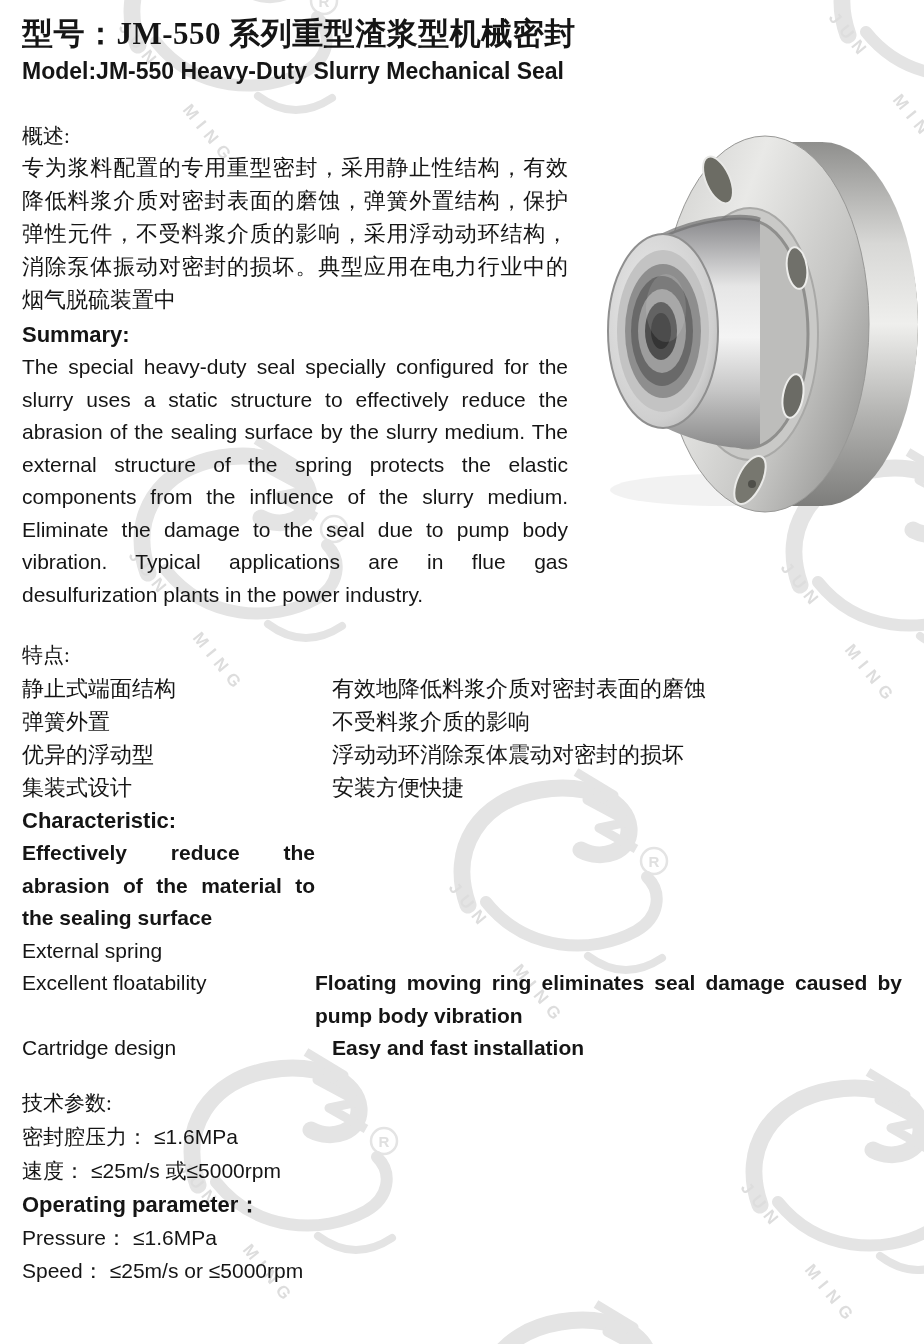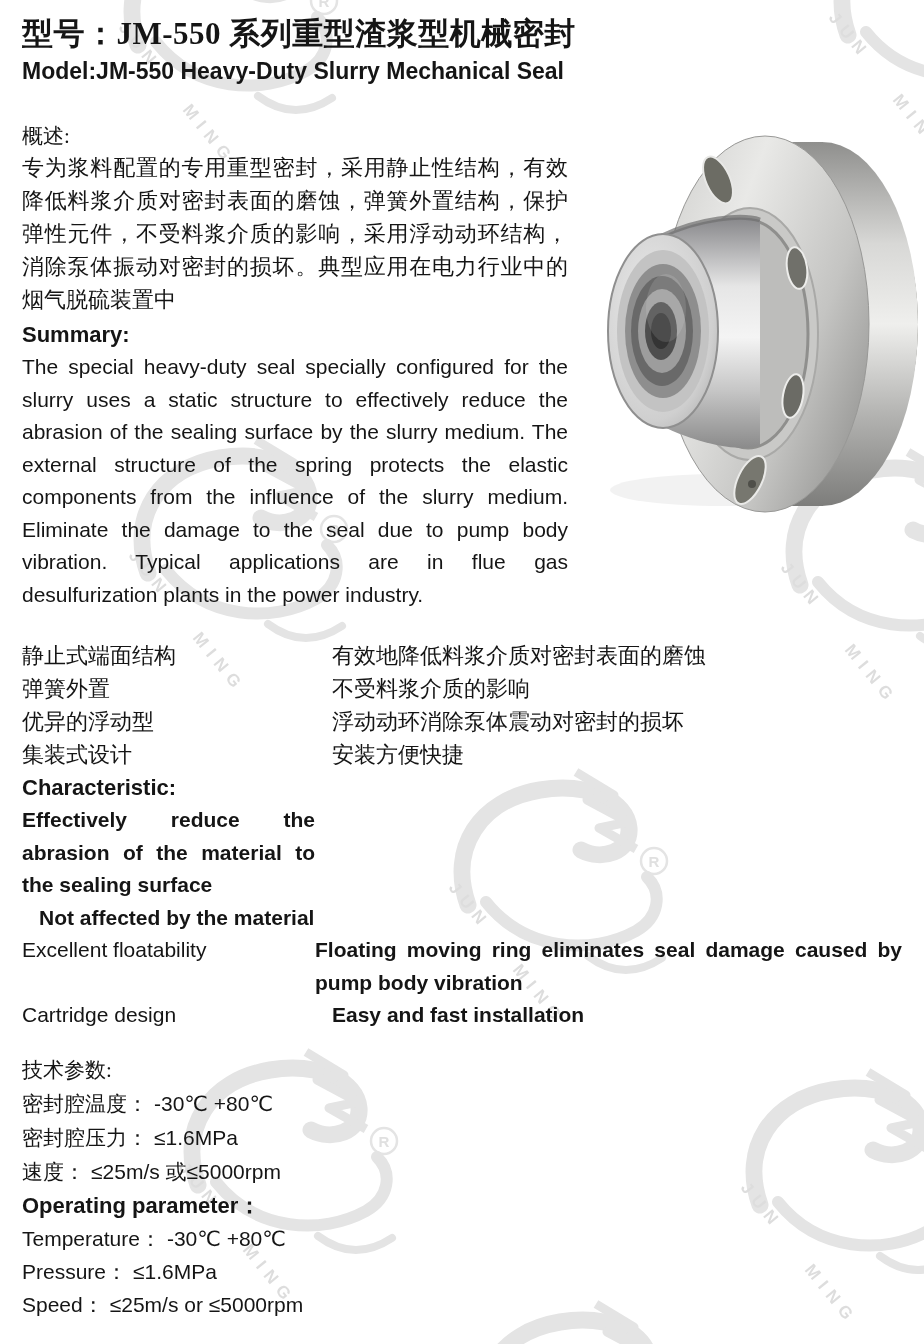--- a/index.html
+++ b/index.html
@@ -142,20 +142,21 @@
   <div class="title-en">Model:JM-550 Heavy-Duty Slurry Mechanical Seal</div>
 
   <div class="sec overview-block">
     <div class="h-zh">概述:</div>
     <div class="zh-para">专为浆料配置的专用重型密封，采用静止性结构，有效降低料浆介质对密封表面的磨蚀，弹簧外置结构，保护弹性元件，不受料浆介质的影响，采用浮动动环结构，消除泵体振动对密封的损坏。典型应用在电力行业中的烟气脱硫装置中</div>
     <div class="h-en">Summary:</div>
     <div class="en-para">The special heavy-duty seal specially configured for the slurry uses a static structure to effectively reduce the abrasion of the sealing surface by the slurry medium. The external structure of the spring protects the elastic components from the influence of the slurry medium. Eliminate the damage to the seal due to pump body vibration. Typical applications are in flue gas desulfurization plants in the power industry.</div>
   </div>
 
   <div class="sec feat-block">
+    <div class="h-zh">特点:</div>
     <div class="row-zh">
       <span>静止式端面结构</span>
       <span>有效地降低料浆介质对密封表面的磨蚀</span>
     </div>
     <div class="row-zh">
       <span>弹簧外置</span>
       <span>不受料浆介质的影响</span>
     </div>
     <div class="row-zh">
       <span>优异的浮动型</span>
@@ -164,49 +165,43 @@
     <div class="row-zh">
       <span>集装式设计</span>
       <span>安装方便快捷</span>
     </div>
 
     <div class="h-en">Characteristic:</div>
     <div class="row-en">
       <span class="desc">Effectively reduce the abrasion of the material to the sealing surface</span>
     </div>
     <div class="row-en">
-      <span class="desc pad">Not affected by the material</span>
+      <span>External spring</span>
     </div>
     <div class="row-en">
       <span>Excellent floatability</span>
       <span class="desc">Floating moving ring eliminates seal damage caused by pump body vibration</span>
     </div>
     <div class="row-en">
       <span>Cartridge design</span>
       <span class="desc pad">Easy and fast installation</span>
     </div>
   </div>
 
   <div class="sec param-block">
     <div class="h-zh">技术参数:</div>
     <div class="pline">
-      <span class="lab-zh">密封腔温度：</span><span class="val">-30℃ +80℃</span>
-    </div>
-    <div class="pline">
       <span class="lab-zh">密封腔压力：</span><span class="val">≤1.6MPa</span>
     </div>
     <div class="pline">
       <span class="lab-zh">速度：</span><span class="val">≤25m/s 或≤5000rpm</span>
     </div>
 
     <div class="h-en">Operating parameter：</div>
     <div class="pline">
-      <span>Temperature：</span><span class="val">-30℃ +80℃</span>
-    </div>
-    <div class="pline">
       <span>Pressure：</span><span class="val">≤1.6MPa</span>
     </div>
     <div class="pline">
       <span>Speed：</span><span class="val">≤25m/s or ≤5000rpm</span>
     </div>
   </div>
 
 </div>
 
 </body></html>

